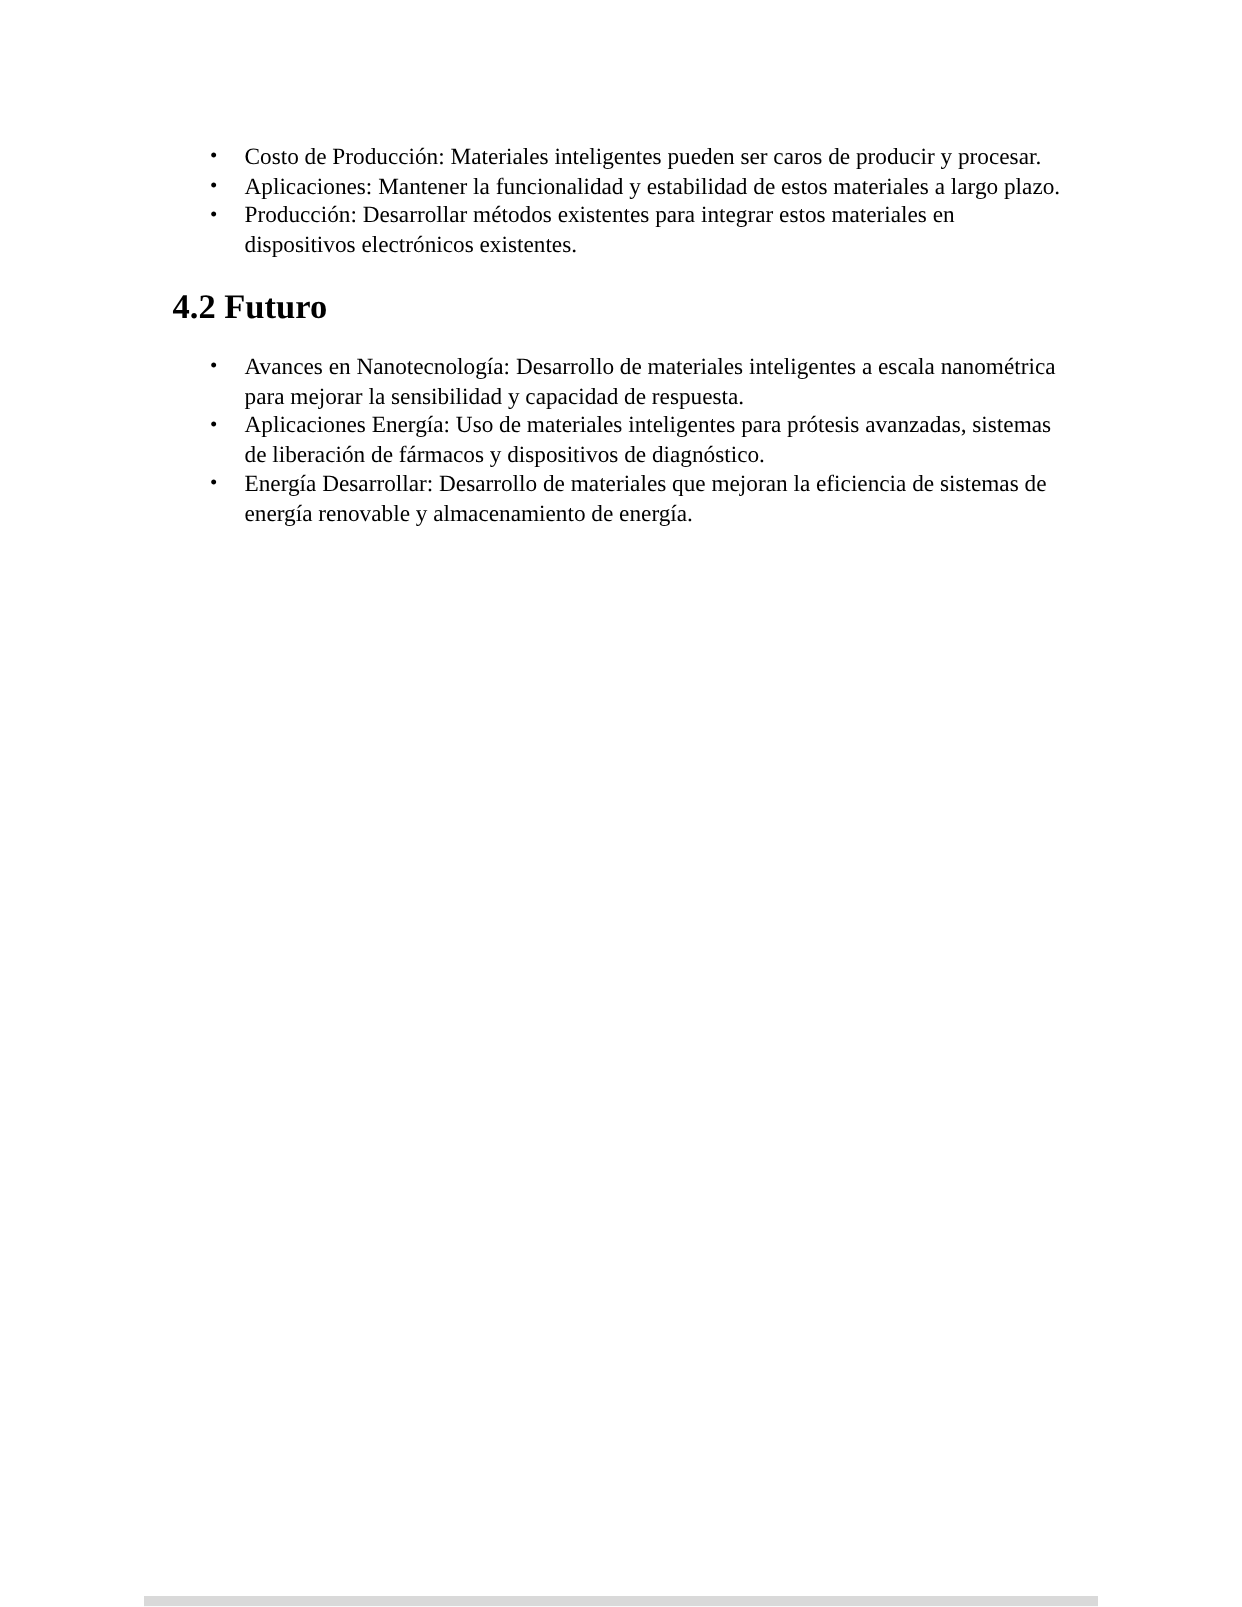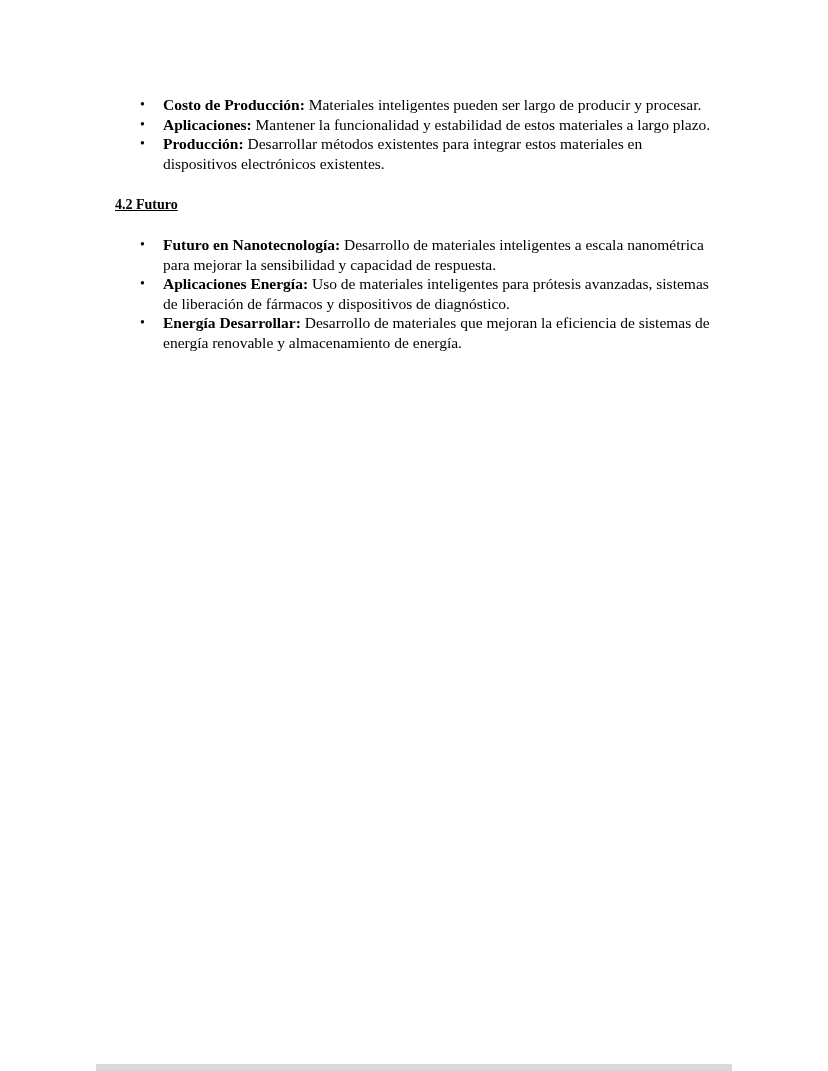--- a/index.html
+++ b/index.html
@@ -33,64 +33,63 @@
   }
   .bullet-marker {
     flex: 0 0 23px;
     width: 23px;
     font-size: 14px;
   }
   .bullet-text {
     flex: 1 1 auto;
   }
   .bullet-label {
-    font-weight: bold;
+    font-weight: normal;
   }
   .section-heading {
     margin: 21px 0 19px 0;
-    font-size: 14px;
+    font-size: 23px;
     line-height: 22px;
     font-weight: bold;
-    text-decoration: underline;
   }
   .page-break-separator {
     position: absolute;
     left: 96px;
     right: 96px;
     bottom: 0;
     height: 7px;
     background: #d9d9d9;
   }
 </style>
 </head>
 <body>
 
 <div class="page">
 
   <ul class="bullet-list">
     <li class="bullet-item">
       <span class="bullet-marker">•</span>
-      <span class="bullet-text"><span class="bullet-label">Costo de Producción:</span><span> Materiales inteligentes pueden ser largo de producir y procesar.</span></span>
+      <span class="bullet-text"><span class="bullet-label">Costo de Producción:</span><span> Materiales inteligentes pueden ser caros de producir y procesar.</span></span>
     </li>
     <li class="bullet-item">
       <span class="bullet-marker">•</span>
       <span class="bullet-text"><span class="bullet-label">Aplicaciones:</span><span> Mantener la funcionalidad y estabilidad de estos materiales a largo plazo.</span></span>
     </li>
     <li class="bullet-item">
       <span class="bullet-marker">•</span>
       <span class="bullet-text"><span class="bullet-label">Producción:</span><span> Desarrollar métodos existentes para integrar estos materiales en dispositivos electrónicos existentes.</span></span>
     </li>
   </ul>
 
   <h2 class="section-heading">4.2 Futuro</h2>
 
   <ul class="bullet-list">
     <li class="bullet-item">
       <span class="bullet-marker">•</span>
-      <span class="bullet-text"><span class="bullet-label">Futuro en Nanotecnología:</span><span> Desarrollo de materiales inteligentes a escala nanométrica para mejorar la sensibilidad y capacidad de respuesta.</span></span>
+      <span class="bullet-text"><span class="bullet-label">Avances en Nanotecnología:</span><span> Desarrollo de materiales inteligentes a escala nanométrica para mejorar la sensibilidad y capacidad de respuesta.</span></span>
     </li>
     <li class="bullet-item">
       <span class="bullet-marker">•</span>
       <span class="bullet-text"><span class="bullet-label">Aplicaciones Energía:</span><span> Uso de materiales inteligentes para prótesis avanzadas, sistemas de liberación de fármacos y dispositivos de diagnóstico.</span></span>
     </li>
     <li class="bullet-item">
       <span class="bullet-marker">•</span>
       <span class="bullet-text"><span class="bullet-label">Energía Desarrollar:</span><span> Desarrollo de materiales que mejoran la eficiencia de sistemas de energía renovable y almacenamiento de energía.</span></span>
     </li>
   </ul>

